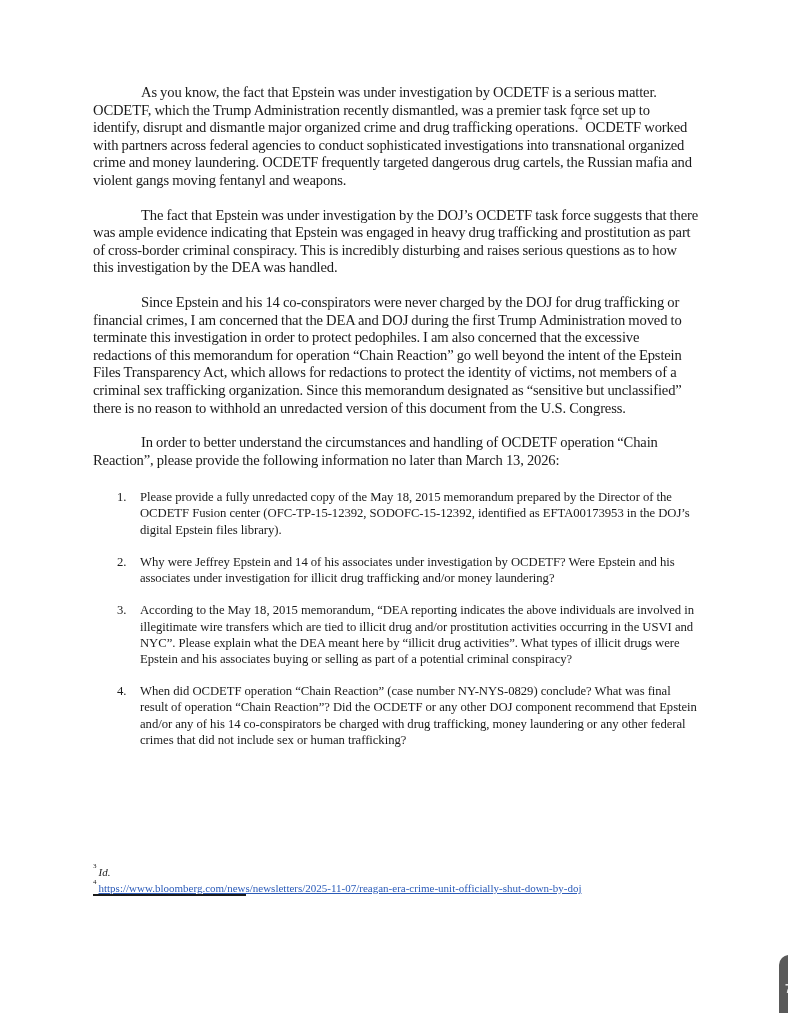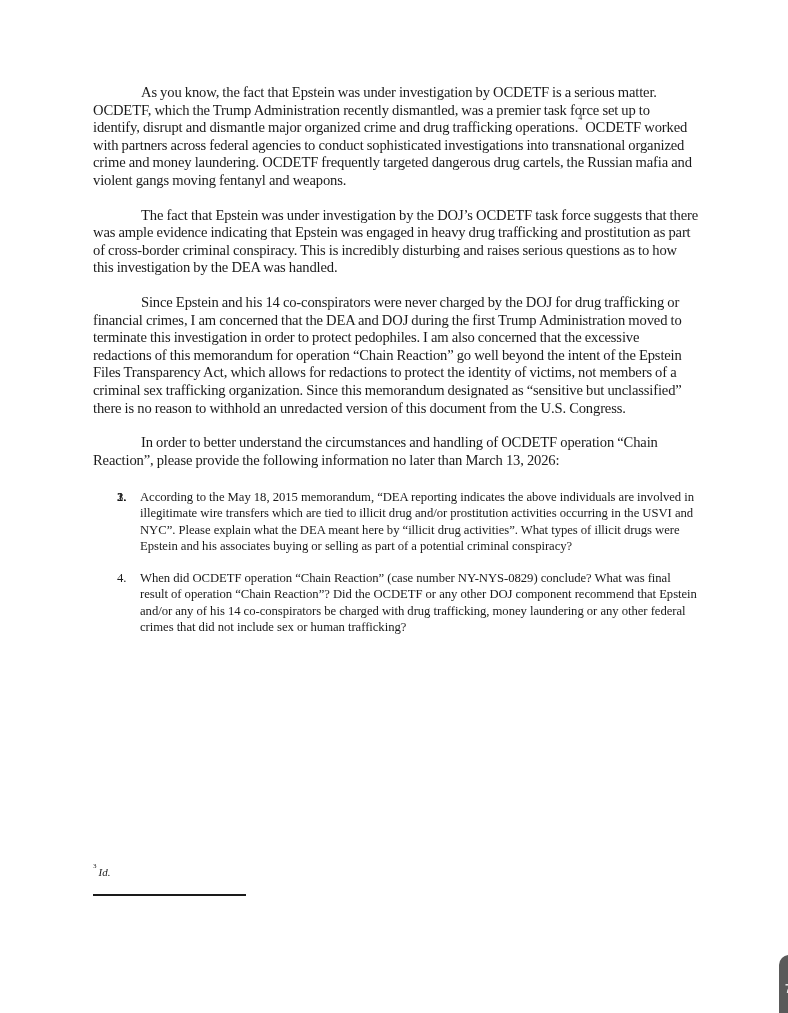--- a/index.html
+++ b/index.html
@@ -120,38 +120,43 @@
 
   <p class="para indent">The fact that Epstein was under investigation by the DOJ’s OCDETF task force suggests that there was ample evidence indicating that Epstein was engaged in heavy drug trafficking and prostitution as part of cross-border criminal conspiracy. This is incredibly disturbing and raises serious questions as to how this investigation by the DEA was handled.</p>
 
   <p class="para indent">Since Epstein and his 14 co-conspirators were never charged by the DOJ for drug trafficking or financial crimes, I am concerned that the DEA and DOJ during the first Trump Administration moved to terminate this investigation in order to protect pedophiles. I am also concerned that the excessive redactions of this memorandum for operation “Chain Reaction” go well beyond the intent of the Epstein Files Transparency Act, which allows for redactions to protect the identity of victims, not members of a criminal sex trafficking organization. Since this memorandum designated as “sensitive but unclassified” there is no reason to withhold an unredacted version of this document from the U.S. Congress.</p>
 
   <p class="para indent" style="margin-bottom:20px;">In order to better understand the circumstances and handling of OCDETF operation “Chain Reaction”, please provide the following information no later than March 13, 2026:</p>
 
   <ol class="questions">
     <li>
       <span class="num">1.</span>
+      <span>Please provide a fully unredacted copy of the May 18, 2015 memorandum prepared by the Director of the OCDETF Fusion center (OFC-TP-15-12392, SODOFC-15-12392, identified as EFTA00173953 in the DOJ’s digital Epstein files library).</span>
     </li>
     <li>
       <span class="num">2.</span>
+      <span>Why were Jeffrey Epstein and 14 of his associates under investigation by OCDETF? Were Epstein and his associates under investigation for illicit drug trafficking and/or money laundering?</span>
     </li>
     <li>
       <span class="num">3.</span>
       <span>According to the May 18, 2015 memorandum, “DEA reporting indicates the above individuals are involved in illegitimate wire transfers which are tied to illicit drug and/or prostitution activities occurring in the USVI and NYC”. Please explain what the DEA meant here by “illicit drug activities”. What types of illicit drugs were Epstein and his associates buying or selling as part of a potential criminal conspiracy?</span>
     </li>
     <li>
       <span class="num">4.</span>
       <span>When did OCDETF operation “Chain Reaction” (case number NY-NYS-0829) conclude? What was final result of operation “Chain Reaction”? Did the OCDETF or any other DOJ component recommend that Epstein and/or any of his 14 co-conspirators be charged with drug trafficking, money laundering or any other federal crimes that did not include sex or human trafficking?</span>
     </li>
   </ol>
 </div>
 
 <div class="fn-rule"></div>
 
 <div class="footnotes">
   <div class="fn-line">
     <sup>3</sup><span class="italic">Id.</span>
   </div>
+  <div class="fn-line">
+    <sup>4</sup><a href="#">https://www.bloomberg.com/news/newsletters/2025-11-07/reagan-era-crime-unit-officially-shut-down-by-doj</a>
+  </div>
 </div>
 
 <div class="scroll-tab">
   <span class="glyph">7</span>
 </div>
 
 </body></html>

